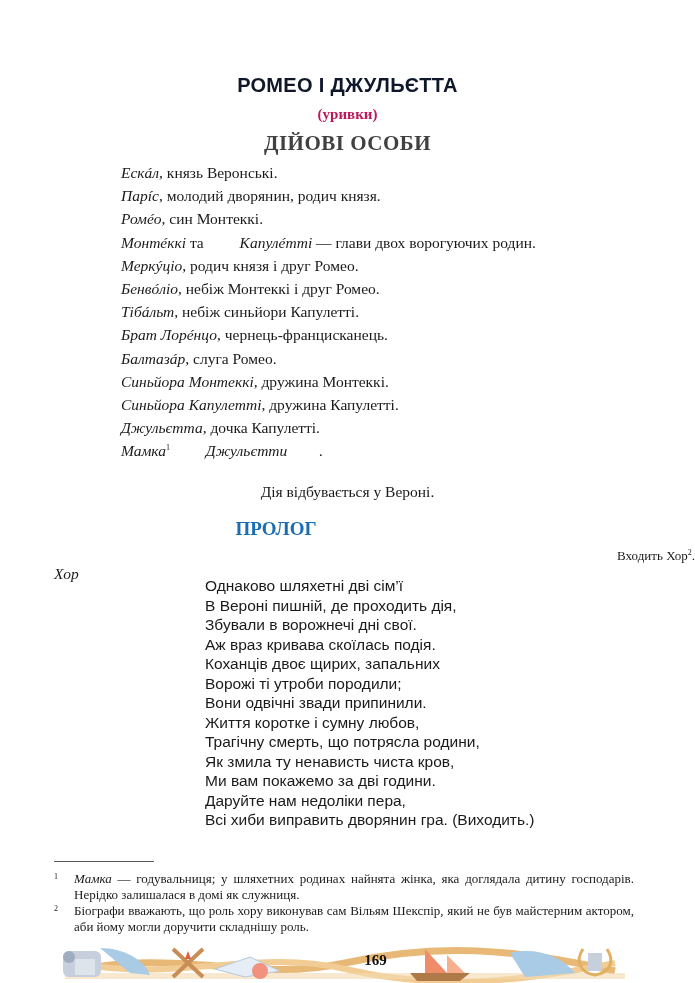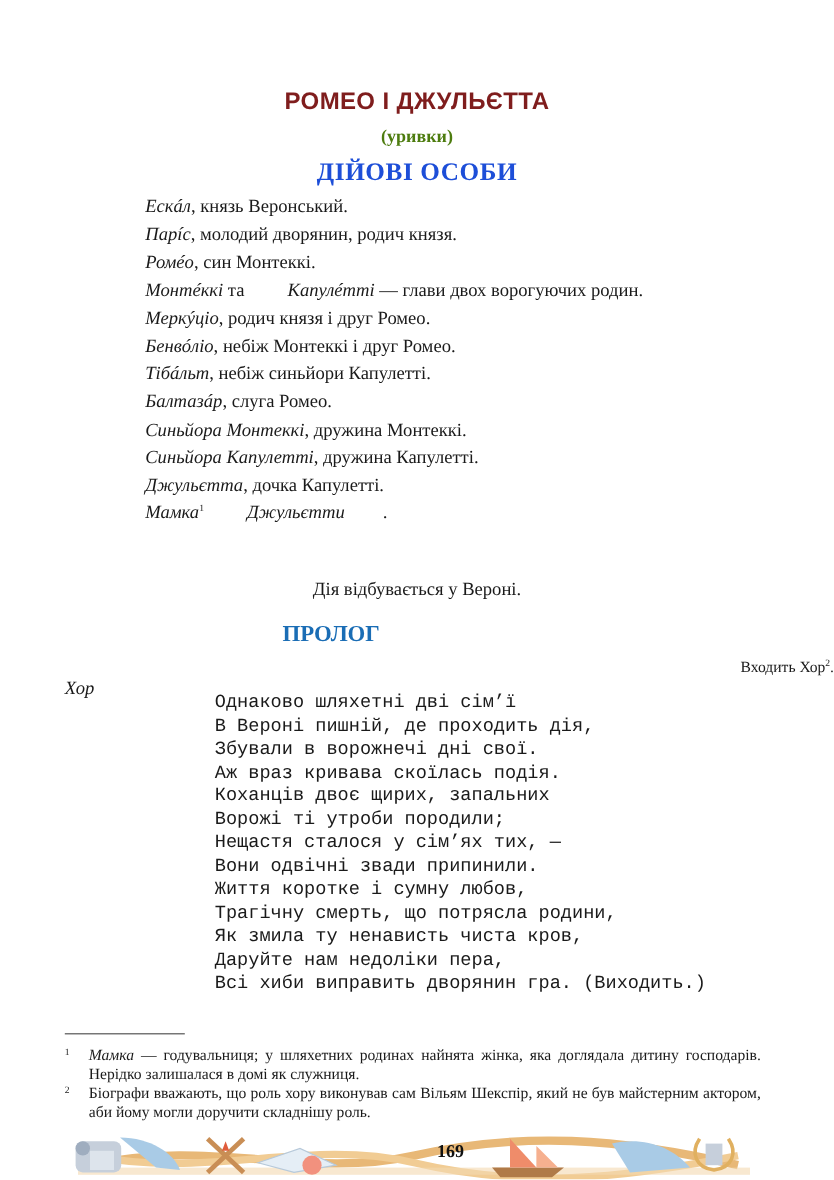--- a/index.html
+++ b/index.html
@@ -4,29 +4,29 @@
   <style>
     html, body { margin: 0; padding: 0; }
     body {
       width: 695px; height: 983px; background: #ffffff; position: relative; overflow: hidden;
       font-family: "DejaVu Serif", "Liberation Serif", serif; color: #1a1a1a;
     }
     .page { position: absolute; left: 0; top: 0; width: 695px; height: 983px; }
     .title {
       position: absolute; left: 0; width: 695px; top: 74px; text-align: center;
       font-family: "Liberation Sans", "DejaVu Sans", sans-serif; font-weight: bold;
-      font-size: 20px; color: #7f1d1d; letter-spacing: 0.3px;
+      font-size: 20px; color: #0f172a; letter-spacing: 0.3px;
     }
     .subtitle {
       position: absolute; left: 0; width: 695px; top: 106px; text-align: center;
-      font-family: "Liberation Serif", serif; font-weight: bold; font-size: 15px; color: #4d7c0f;
+      font-family: "Liberation Serif", serif; font-weight: bold; font-size: 15px; color: #be185d;
     }
     .cast-heading {
       position: absolute; left: 0; width: 695px; top: 131px; text-align: center;
-      font-family: "Liberation Serif", serif; font-weight: bold; font-size: 21px; color: #1d4ed8;
+      font-family: "Liberation Serif", serif; font-weight: bold; font-size: 21px; color: #404040;
       letter-spacing: 0.5px;
     }
     .cast { position: absolute; left: 89px; top: 161px; width: 560px; }
     .cast-row {
       font-family: "Liberation Serif", serif; font-size: 15.5px; height: 23.2px; line-height: 23.2px;
       white-space: nowrap;
     }
     .cast-row .name { font-style: italic; margin-left: 32px; }
     .setting {
       position: absolute; left: 0; width: 695px; top: 483px; text-align: center;
@@ -40,22 +40,23 @@
       position: absolute; left: 0; width: 695px; top: 548px; text-align: right;
       font-family: "Liberation Serif", serif; font-size: 13px;
     }
     .stage-dir sup, .cast-row sup { font-size: 8px; vertical-align: super; line-height: 0; }
     .speaker {
       position: absolute; left: 54px; top: 565px;
       font-family: "Liberation Serif", serif; font-style: italic; font-size: 15.5px;
     }
     .verse { position: absolute; left: 179px; top: 576px; }
     .verse-line {
-      font-family: Liberation Mono, monospace; font-size: 15.5px; height: 19.5px; line-height: 19.5px;
+      font-family: Liberation Sans, sans-serif; font-size: 15.5px; height: 19.5px; line-height: 19.5px;
       white-space: nowrap;
+      margin-left: 26px;
     }
     .fn-rule { position: absolute; left: 54px; top: 861px; width: 100px; height: 1px; background: #555; }
     .footnotes { position: absolute; left: 54px; top: 871px; width: 580px; }
     .footnote {
       position: relative; padding-left: 20px;
       font-family: "Liberation Serif", serif; font-size: 13px; line-height: 16px; text-align: justify;
     }
     .footnote .fn-num { position: absolute; left: 0; top: -2px; font-size: 8px; }
     .footnote .term { font-style: italic; }
     .ornament {
@@ -69,27 +70,28 @@
 </head>
 <body>
 
 <div class="page">
 
   <div class="title">РОМЕО І ДЖУЛЬЄТТА</div>
   <div class="subtitle">(уривки)</div>
   <div class="cast-heading">ДІЙОВІ ОСОБИ</div>
 
   <div class="cast">
-    <div class="cast-row"><span class="name">Ескáл</span><span>, князь Веронський.</span></div>
+    <div class="cast-row"><span class="name">Ескáл</span><span>, князь Веронські.</span></div>
     <div class="cast-row"><span class="name">Парíс</span><span>, молодий дворянин, родич князя.</span></div>
     <div class="cast-row"><span class="name">Ромéо</span><span>, син Монтеккі.</span></div>
     <div class="cast-row"><span class="name">Монтéккі</span><span> та </span><span class="name">Капулéтті</span><span> — глави двох ворогуючих родин.</span></div>
     <div class="cast-row"><span class="name">Меркýціо</span><span>, родич князя і друг Ромео.</span></div>
     <div class="cast-row"><span class="name">Бенвóліо</span><span>, небіж Монтеккі і друг Ромео.</span></div>
     <div class="cast-row"><span class="name">Тібáльт</span><span>, небіж синьйори Капулетті.</span></div>
+    <div class="cast-row"><span class="name">Брат Лорéнцо</span><span>, чернець-францисканець.</span></div>
     <div class="cast-row"><span class="name">Балтазáр</span><span>, слуга Ромео.</span></div>
     <div class="cast-row"><span class="name">Синьйора Монтеккі</span><span>, дружина Монтеккі.</span></div>
     <div class="cast-row"><span class="name">Синьйора Капулетті</span><span>, дружина Капулетті.</span></div>
     <div class="cast-row"><span class="name">Джульєтта</span><span>, дочка Капулетті.</span></div>
     <div class="cast-row"><span class="name">Мамка</span><sup>1</sup><span class="name"> Джульєтти</span><span class="name">.</span></div>
   </div>
 
   <div class="setting">Дія відбувається у Вероні.</div>
 
   <div class="prolog-heading">ПРОЛОГ</div>
@@ -97,25 +99,25 @@
 
   <div class="speaker">Хор</div>
 
   <div class="verse">
     <div class="verse-line">Однаково шляхетні дві сім’ї</div>
     <div class="verse-line">В Вероні пишній, де проходить дія,</div>
     <div class="verse-line">Збували в ворожнечі дні свої.</div>
     <div class="verse-line">Аж враз кривава скоїлась подія.</div>
     <div class="verse-line">Коханців двоє щирих, запальних</div>
     <div class="verse-line">Ворожі ті утроби породили;</div>
-    <div class="verse-line">Нещастя сталося у сім’ях тих, —</div>
     <div class="verse-line">Вони одвічні звади припинили.</div>
     <div class="verse-line">Життя коротке і сумну любов,</div>
     <div class="verse-line">Трагічну смерть, що потрясла родини,</div>
     <div class="verse-line">Як змила ту ненависть чиста кров,</div>
+    <div class="verse-line">Ми вам покажемо за дві години.</div>
     <div class="verse-line">Даруйте нам недоліки пера,</div>
     <div class="verse-line">Всі хиби виправить дворянин гра. (Виходить.)</div>
   </div>
 
   <div class="fn-rule"></div>
   <div class="footnotes">
     <div class="footnote">
       <span class="fn-num">1</span><span class="term">Мамка</span><span> — годувальниця; у шляхетних родинах найнята жінка, яка доглядала дитину господарів. Нерідко залишалася в домі як служниця.</span>
     </div>
     <div class="footnote">

